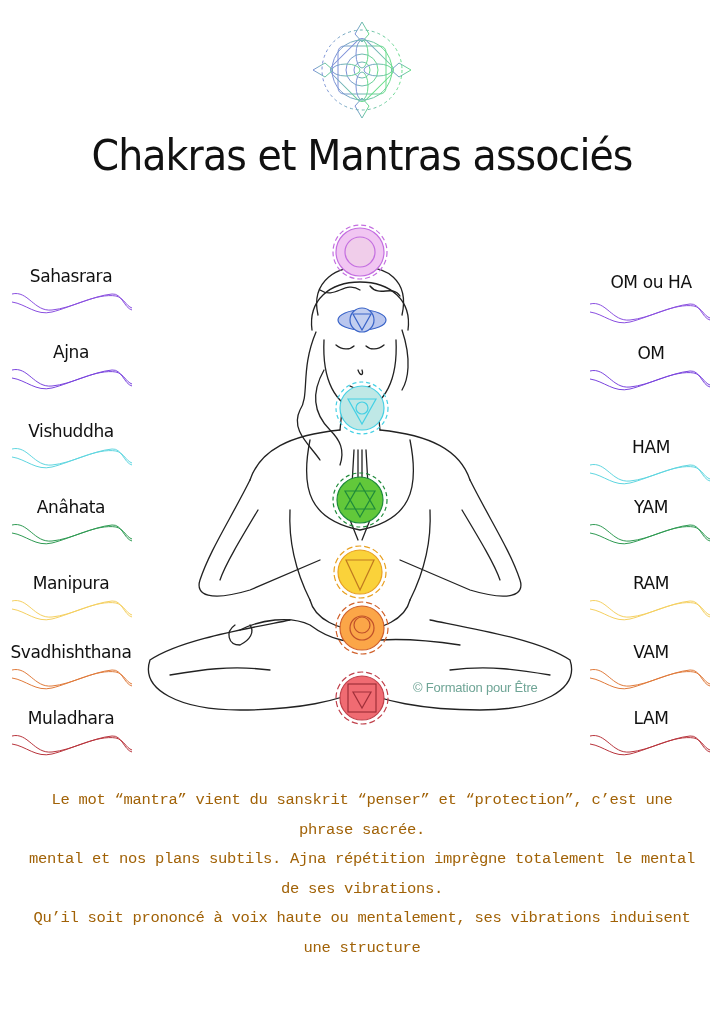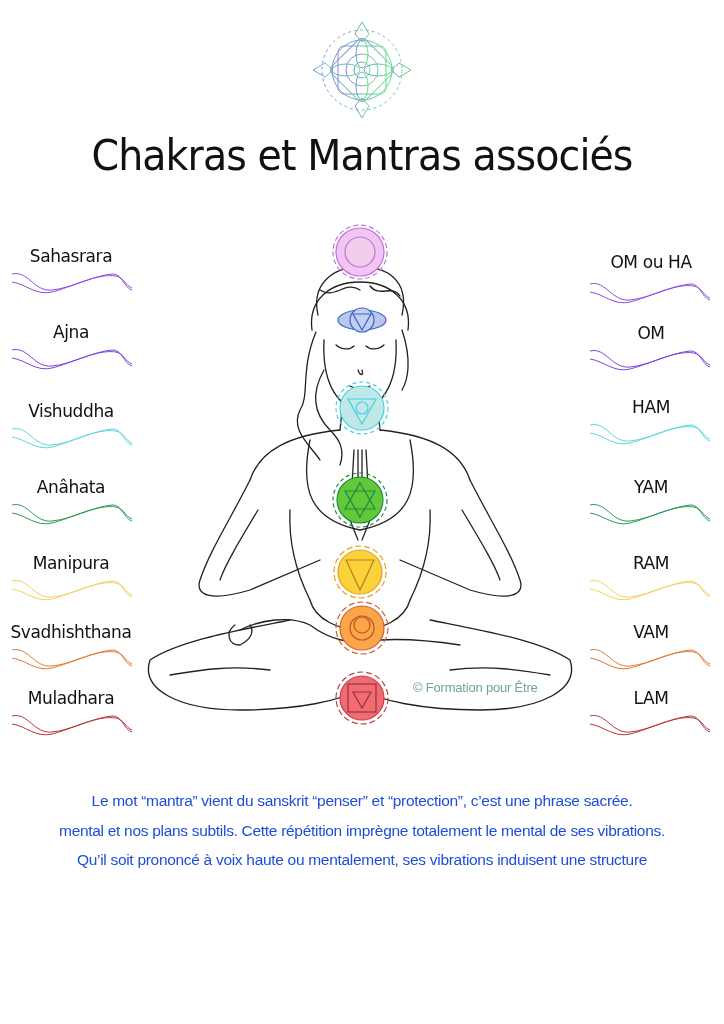--- a/index.html
+++ b/index.html
@@ -6,31 +6,31 @@
   body { width:724px; height:1024px; position:relative; overflow:hidden;
          font-family:"DejaVu Sans", sans-serif; color:#111; }
   .abs { position:absolute; }
   #mandala { left:305px; top:20px; width:114px; height:100px; }
   #title { left:0; width:724px; top:130px; text-align:center;
            font-family:"DejaVu Sans", sans-serif; font-size:43px; letter-spacing:-1px;
            font-weight:normal; color:#111; transform:scaleX(0.92); }
   .col { position:absolute; width:150px; }
   .col-left { left:0; }
   .col-right { left:578px; width:146px; }
-  .row { position:absolute; width:100%; height:76px; }
+  .row { position:absolute; width:100%; height:76px;margin-top:20px; }
   .label { position:absolute; left:0; width:100%; text-align:center;
            font-size:17px; color:#111; font-family:"DejaVu Sans", sans-serif; letter-spacing:-0.4px; }
   .col-left .label { left:-4px; }
   .wave { position:absolute; left:12px; top:24px; width:120px; height:26px; }
   #figure { left:140px; top:220px; width:440px; height:540px; }
   #copyright { left:413px; top:680px; font-size:13px; color:#6fa596;
                font-family:"Liberation Sans", sans-serif; letter-spacing:-0.2px; }
   #body-text { left:20px; width:684px; top:786px; text-align:center;
-               font-size:15.5px; line-height:29.5px; color:#1d4ed8;
-               font-family:Liberation Sans, sans-serif; letter-spacing:-0.3px; }
+               font-size:15.5px; line-height:29.5px; color:#a16207;
+               font-family:Liberation Mono, monospace; letter-spacing:-0.3px; }
   #body-text p { margin:0; }
 </style>
 </head>
 <body>
 
 <svg id="mandala" class="abs" viewBox="0 0 114 100">
   <defs>
     <linearGradient id="mg" x1="0" y1="0" x2="1" y2="0">
       <stop offset="0" stop-color="#7c8fd8"></stop>
       <stop offset="0.5" stop-color="#6fb8b0"></stop>
@@ -135,21 +135,21 @@
   </div>
   <div class="row" style="top:323px">
     <div class="label">OM</div>
     <svg class="wave" viewBox="0 0 120 26">
         <g fill="none" stroke="#7a44de" stroke-width="1">
           <path d="M0 4 C16 0 22 22 40 20 C60 18 80 6 100 4 C110 3 112 18 120 20"></path>
           <path d="M0 12 C14 14 24 26 40 22 C60 17 85 3 104 6 C112 8 114 16 120 18"></path>
         </g>
       </svg>
   </div>
-  <div class="row" style="top:397px">
+  <div class="row" style="top:417px">
     <div class="label">HAM</div>
     <svg class="wave" viewBox="0 0 120 26">
         <g fill="none" stroke="#5fd6e0" stroke-width="1">
           <path d="M0 4 C16 0 22 22 40 20 C60 18 80 6 100 4 C110 3 112 18 120 20"></path>
           <path d="M0 12 C14 14 24 26 40 22 C60 17 85 3 104 6 C112 8 114 16 120 18"></path>
         </g>
       </svg>
   </div>
   <div class="row" style="top:477px">
     <div class="label">YAM</div>
@@ -281,15 +281,15 @@
       <rect x="-14" y="-14" width="28" height="28" fill="none" stroke="#a0303a"></rect>
       <path d="M-9 -6 L9 -6 L0 10 Z" fill="none" stroke="#a0303a"></path>
     </g>
   </g>
 </svg>
 
 <div id="copyright" class="abs">© Formation pour Être</div>
 
 <div id="body-text" class="abs">
   <p>Le mot “mantra” vient du sanskrit “penser” et “protection”, c’est une phrase sacrée.</p>
-  <p>mental et nos plans subtils. Cette répétition imprègne totalement le mental de ses vibrations.</p>
+  <p>mental et nos plans subtils. Ajna répétition imprègne totalement le mental de ses vibrations.</p>
   <p>Qu’il soit prononcé à voix haute ou mentalement, ses vibrations induisent une structure</p>
 </div>
 
 </body></html>

